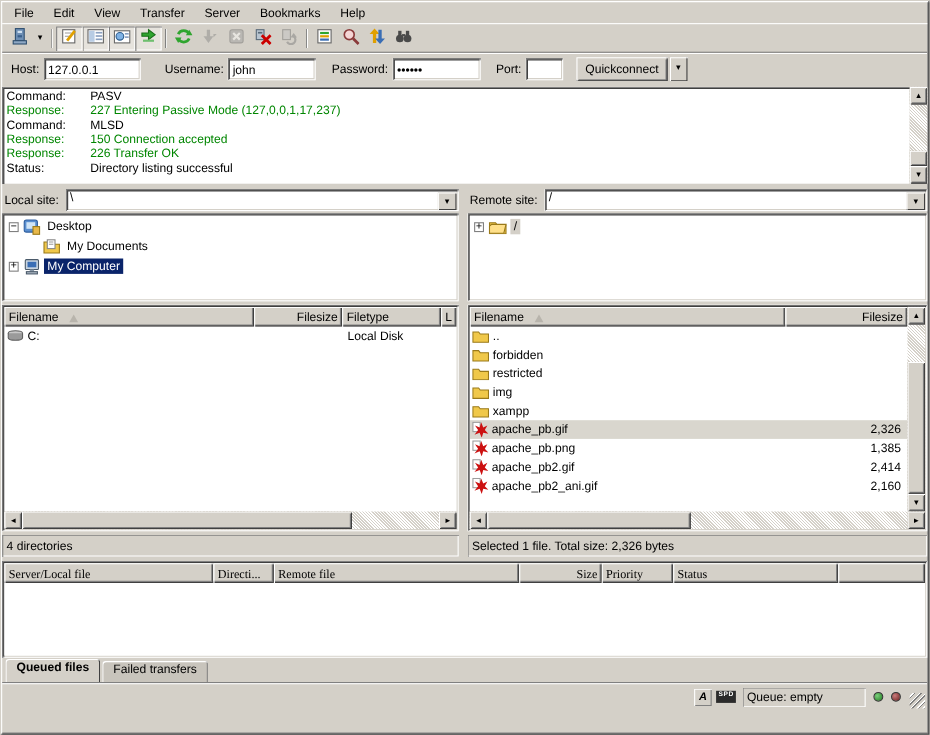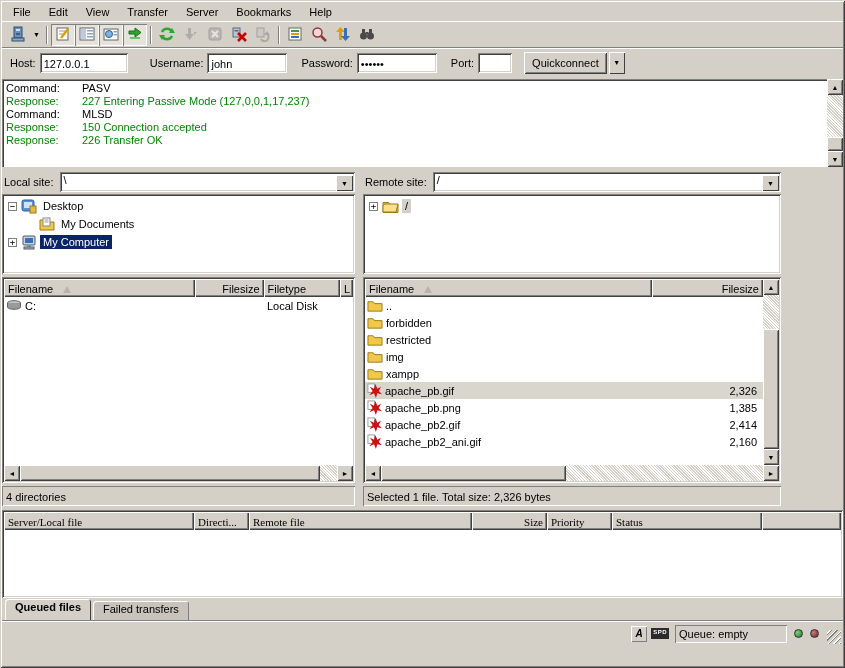--- a/index.html
+++ b/index.html
@@ -59,21 +59,21 @@
   .sb-btn { width:16px; height:16px; flex:none; background:#D4D0C8; display:flex; align-items:center; justify-content:center; font-size:7px;
             box-shadow: inset 1px 1px 0 #fff, inset -1px -1px 0 #404040, inset 2px 2px 0 #D4D0C8, inset -2px -2px 0 #808080; }
   .sb-thumb-v { width:16px; background:#D4D0C8; box-shadow: inset 1px 1px 0 #fff, inset -1px -1px 0 #404040, inset 2px 2px 0 #D4D0C8, inset -2px -2px 0 #808080; }
   .hscroll { height:16px; flex:none; display:flex; background:repeating-linear-gradient(45deg,#fff 0 1px,#D4D0C8 1px 2px); }
   .sb-thumb-h { height:16px; background:#D4D0C8; box-shadow: inset 1px 1px 0 #fff, inset -1px -1px 0 #404040, inset 2px 2px 0 #D4D0C8, inset -2px -2px 0 #808080; }
   .spacer { flex:1 1 auto; }
 
   
   .mainpanes { height:334px; flex:none; display:flex; margin-top:4px; }
   .pane { display:flex; flex-direction:column; }
-  .pane.local { width:353px; flex:none; }
+  .pane.local { width:415px; flex:none; }
   .pane.remote { width:418px; flex:none; }
   .vsplit { width:8px; flex:none; }
 
   .site-row { height:22px; flex:none; display:flex; align-items:center; }
   .site-label { padding:0 6px 0 2px; flex:none; }
   .combo { flex:1 1 auto; height:20px; display:flex; align-items:center; }
   .combo .combo-value { flex:1 1 auto; padding:2px 4px 0 4px; height:20px; }
   .combo .combo-arrow { width:17px; height:16px; margin:2px 2px 0 0; background:#D4D0C8; display:flex; align-items:center; justify-content:center; font-size:7px;
                         box-shadow: inset 1px 1px 0 #fff, inset -1px -1px 0 #404040; flex:none; }
 
@@ -274,20 +274,21 @@
       </div>
   </div>
 
   <div class="logpane">
     <div class="log-body">
       <div class="log-line command"><span class="log-label">Command:</span><span>PASV</span></div>
       <div class="log-line response"><span class="log-label">Response:</span><span>227 Entering Passive Mode (127,0,0,1,17,237)</span></div>
       <div class="log-line command"><span class="log-label">Command:</span><span>MLSD</span></div>
       <div class="log-line response"><span class="log-label">Response:</span><span>150 Connection accepted</span></div>
       <div class="log-line response"><span class="log-label">Response:</span><span>226 Transfer OK</span></div>
+      <div class="log-line status"><span class="log-label">Status:</span><span>Directory listing successful</span></div>
     </div>
     <div class="vscroll">
       <div class="sb-btn">
           <span>▲</span>
         </div>
       <div class="spacer"></div>
       <div class="sb-thumb-v" style="height:14px;"></div>
       <div class="sb-btn">
           <span>▼</span>
         </div>

